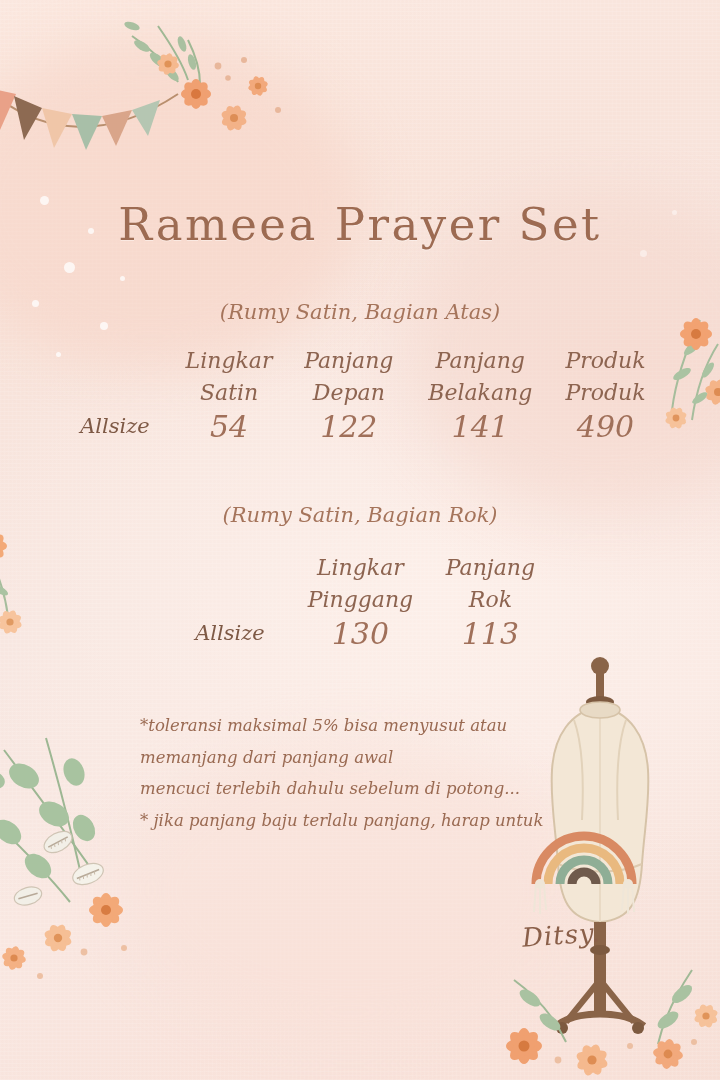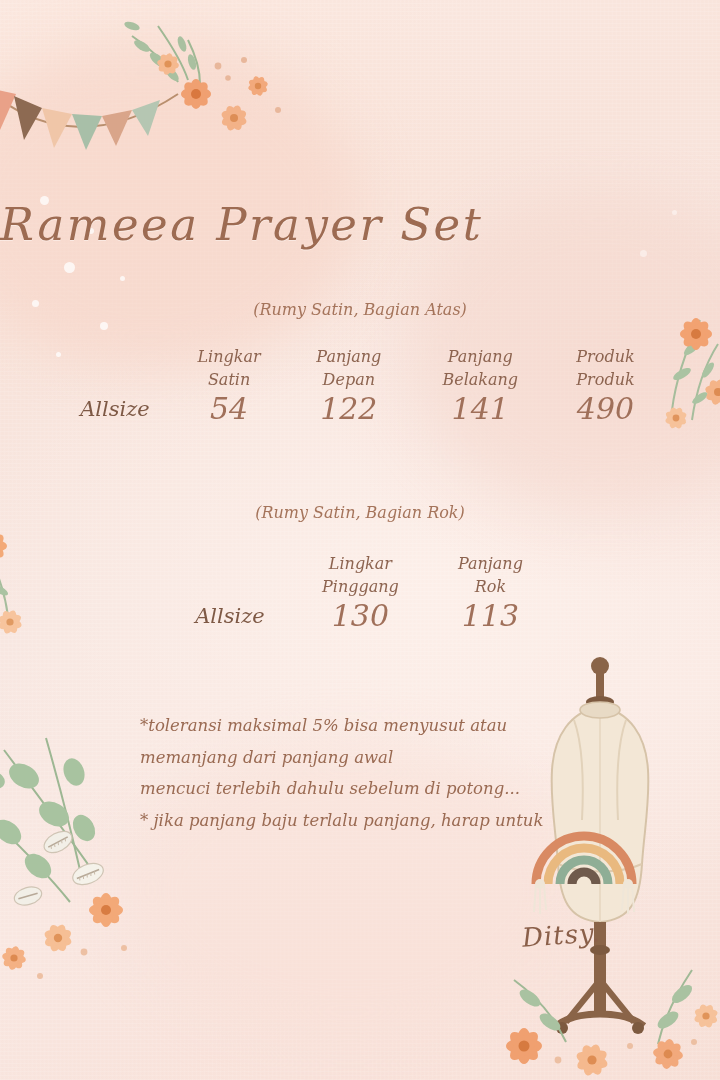--- a/index.html
+++ b/index.html
@@ -58,55 +58,54 @@
     position: relative;
     z-index: 5;
     width: 100%;
     height: 100%;
   }
   .title {
     position: absolute;
     top: 198px;
     left: 0;
     right: 0;
-    text-align: left;
+    text-align: center;
     font-family: "DejaVu Serif", serif;
-    font-style: italic;
     font-size: 45px;
     letter-spacing: 2.5px;
     color: #9d6b52;
     font-weight: 400;
     text-shadow: 0 1px 0 rgba(255,255,255,0.4);
   }
   .subhead {
     position: absolute;
     left: 0; right: 0;
     text-align: center;
     font-family: "DejaVu Serif", serif;
     font-style: italic;
-    font-size: 16px;
+    font-size: 21px;
     color: #a5745b;
   }
   .subhead.one { top: 300px; }
   .subhead.two { top: 503px; }
 
   table.size-table {
     position: absolute;
     border-collapse: collapse;
     font-family: "DejaVu Serif", serif;
     font-style: italic;
     color: #8e6450;
   }
   table.size-table td, table.size-table th {
     padding: 0;
     text-align: center;
     font-weight: 400;
   }
   .thead-cell {
-    font-size: 16px;
+    font-size: 22px;
     line-height: 1.45;
     color: #8d6450;
     padding: 0 6px 8px 6px;
     vertical-align: top;
   }
   .rowlabel {
     font-size: 21px;
     color: #7e5945;
     text-align: left;
     padding-right: 6px;

